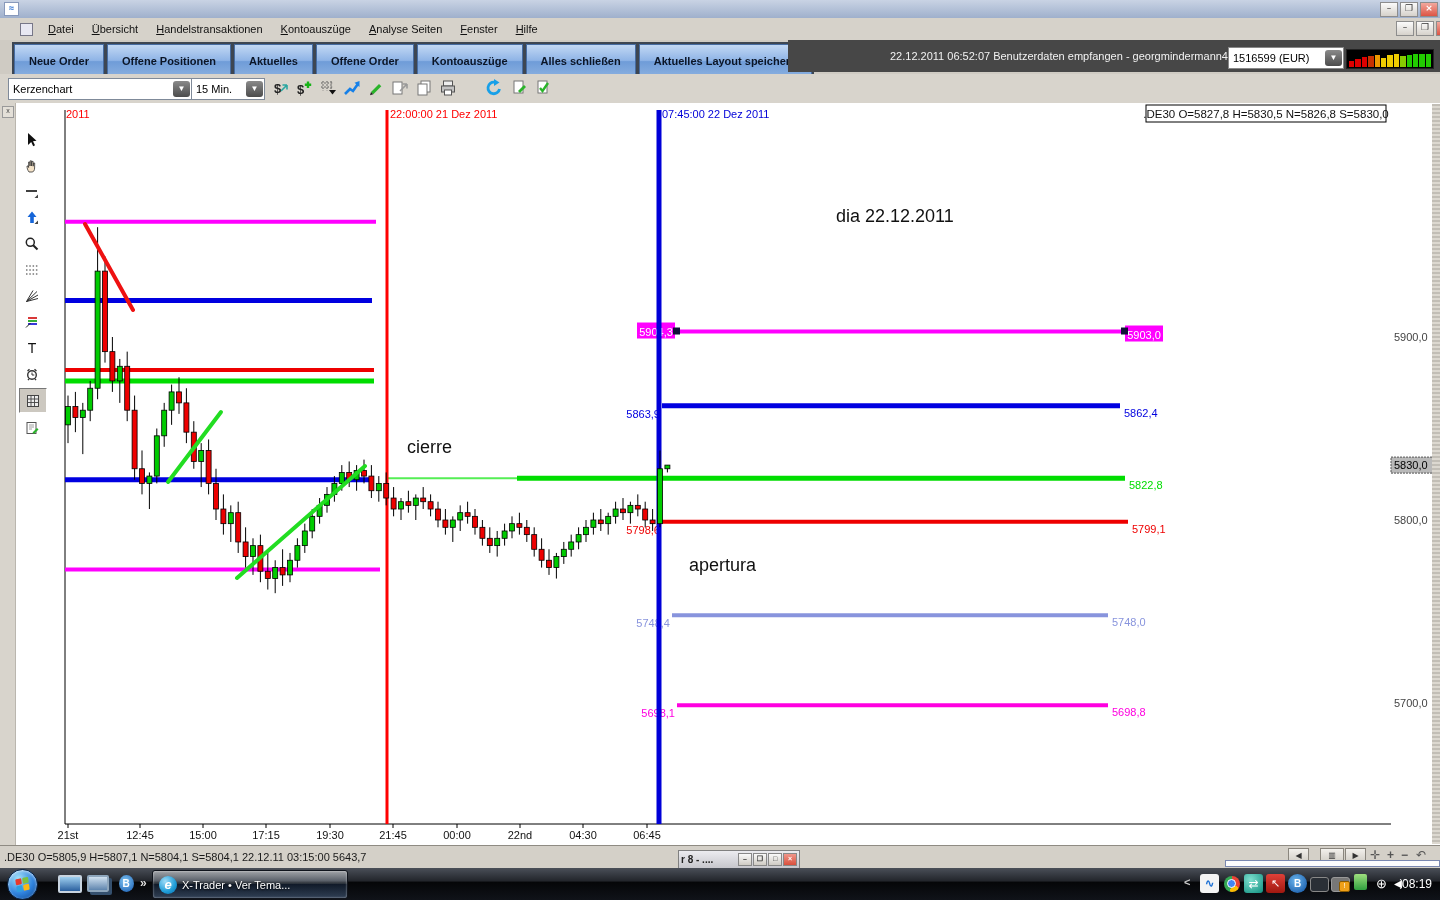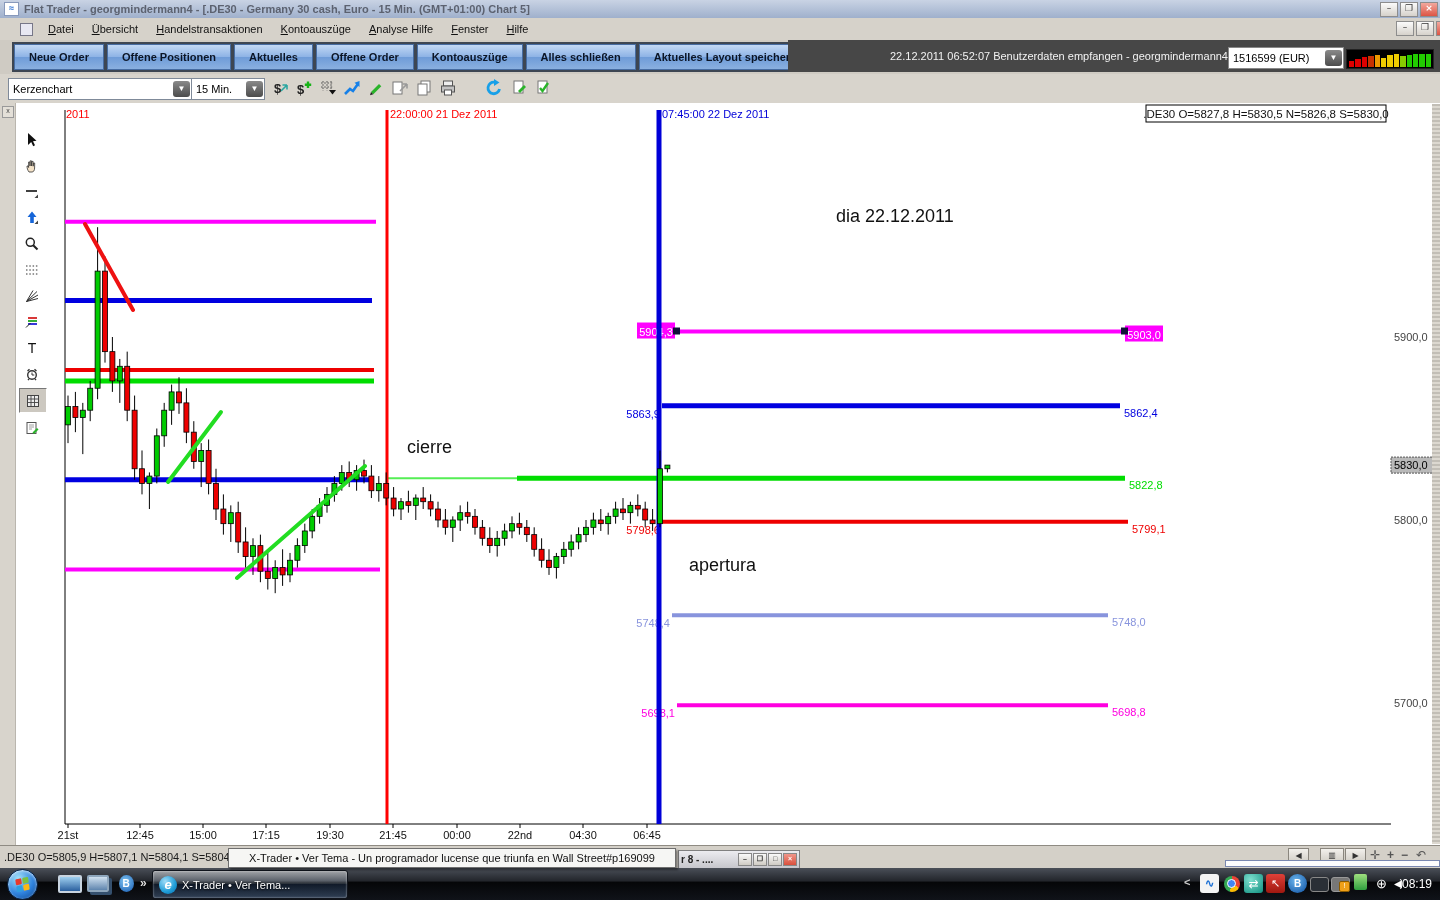--- a/index.html
+++ b/index.html
@@ -22,21 +22,21 @@
   
   #menubar{left:0;top:18px;width:1440px;height:22px;background:#d6d2ca;
     border-bottom:1px solid #b4b0a8;display:flex;align-items:center;padding-left:16px;}
   #mdiicon{width:11px;height:11px;margin:0 6px 0 4px;background:#e8e8f2;border:1px solid #778;}
   .menuitem{font-size:11px;color:#111;padding:3px 9px;}
   .menuitem:first-letter{text-decoration:underline;}
 
   
   #toolbar1{left:0;top:40px;width:1440px;height:34px;background:#cfcbc3;}
   #tb1btns{position:absolute;left:12px;top:2px;display:flex;background:#3d4652;padding:2px;gap:3px;}
-  .bigbtn{height:26px;padding:12px 14px;font-size:11px;font-weight:bold;color:#0b1526;
+  .bigbtn{height:34px;padding:12px 14px;font-size:11px;font-weight:bold;color:#0b1526;
     background:linear-gradient(#c2d8f4 0%,#8fb4e6 48%,#6f9cd8 52%,#8ab0e0 100%);
     border:1px solid #46engage;border:1px solid #466ca2;display:flex;align-items:center;white-space:nowrap;}
   #tb1right{position:absolute;left:788px;top:0;width:652px;height:32px;background:#474747;
     display:flex;align-items:center;}
   #connstatus{position:absolute;right:212px;font-size:11px;color:#f2f2f2;white-space:nowrap;}
   #acctsel{position:absolute;right:96px;top:7px;width:110px;height:20px;background:#fff;
     border:1px solid #888;display:flex;align-items:center;font-size:11px;padding-left:4px;}
   .selbtn{margin-left:auto;width:17px;height:16px;margin-right:1px;border-radius:3px;
     background:linear-gradient(#8a8a8a,#4c4c4c);color:#fff;font-size:8px;line-height:16px;text-align:center;}
   #sigmeter{position:absolute;right:6px;top:9px;width:82px;height:16px;background:#000;
@@ -120,35 +120,34 @@
 
   svg text{font-family:"Liberation Sans",sans-serif;}
 </style>
 </head>
 <body>
 
 <div id="screen">
 
   <div id="titlebar" class="abs">
     <span id="applogo">≈</span>
-    <span id="titletext">Flat Trader - georgmindermann4 - [.DE30 - Germany 30 cash, Euro - 15 Min. (GMT+01:00)  Chart 5]</span>
     <span class="wincaps">
       <span class="winbtn">–</span>
       <span class="winbtn">❐</span>
       <span class="winbtn close">×</span>
     </span>
   </div>
 
   <div id="menubar" class="abs">
     <span id="mdiicon"></span>
     <span class="menuitem">Datei</span>
     <span class="menuitem">Übersicht</span>
     <span class="menuitem">Handelstransaktionen</span>
     <span class="menuitem">Kontoauszüge</span>
-    <span class="menuitem">Analyse Hilfe</span>
+    <span class="menuitem">Analyse Seiten</span>
     <span class="menuitem">Fenster</span>
     <span class="menuitem">Hilfe</span>
     <span class="wincaps" style="top:3px;">
       <span class="winbtn">–</span>
       <span class="winbtn">❐</span>
       <span class="winbtn close">×</span>
     </span>
   </div>
 
   <div id="toolbar1" class="abs">
@@ -599,21 +598,20 @@
     <span class="navglyph" style="left:1401px;font-weight:bold">−</span>
     <span class="navglyph" style="left:1416px">↶</span>
     <span id="hslider"></span>
     <span id="miniwin">
       <span style="margin-right:auto">r 8 - ....</span>
       <span class="mwbtn">–</span>
       <span class="mwbtn">❐</span>
       <span class="mwbtn">□</span>
       <span class="mwbtn close">×</span>
     </span>
-    <span id="tooltip">X-Trader • Ver Tema - Un programador lucense que triunfa en Wall Street#p169099</span>
   </div>
 
   <div id="taskbar" class="abs">
     <span id="orb">
       <span id="orbflag">
         <b style="background:#e8392c"></b>
           <b style="background:#7ac143"></b>
         <b style="background:#2f9fe0"></b>
           <b style="background:#fdb813"></b>
       </span>

